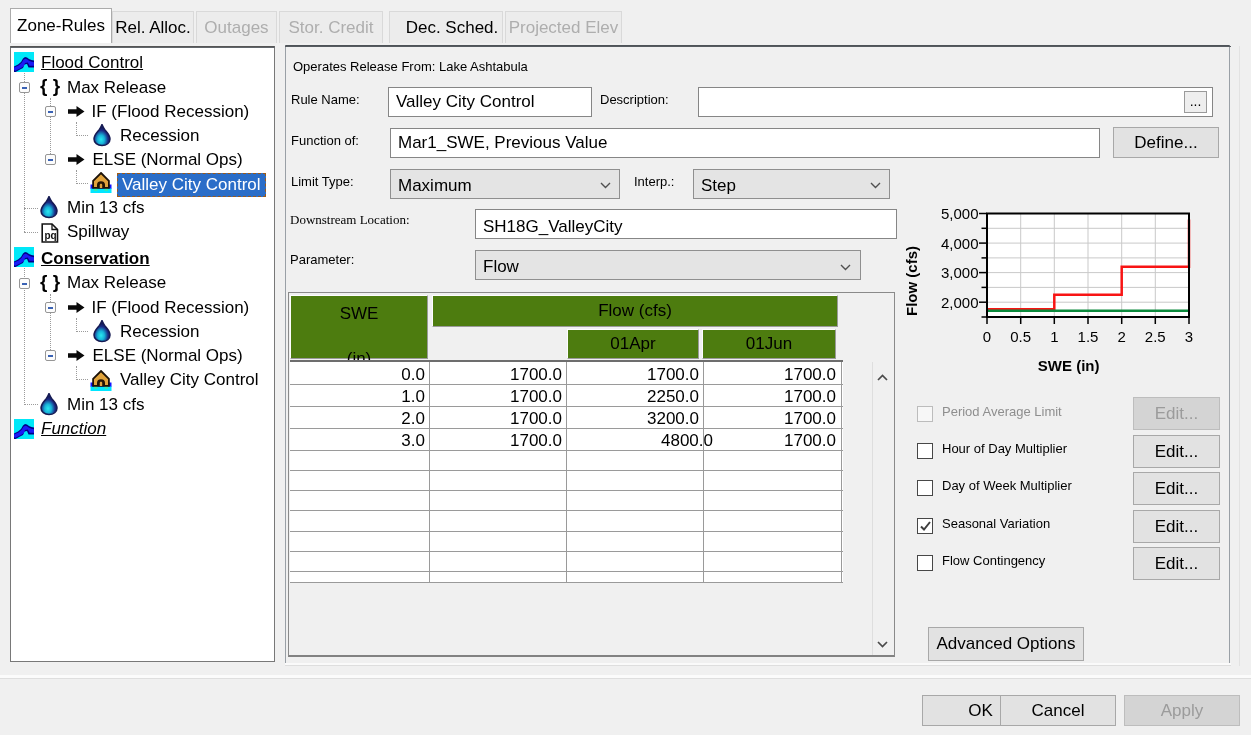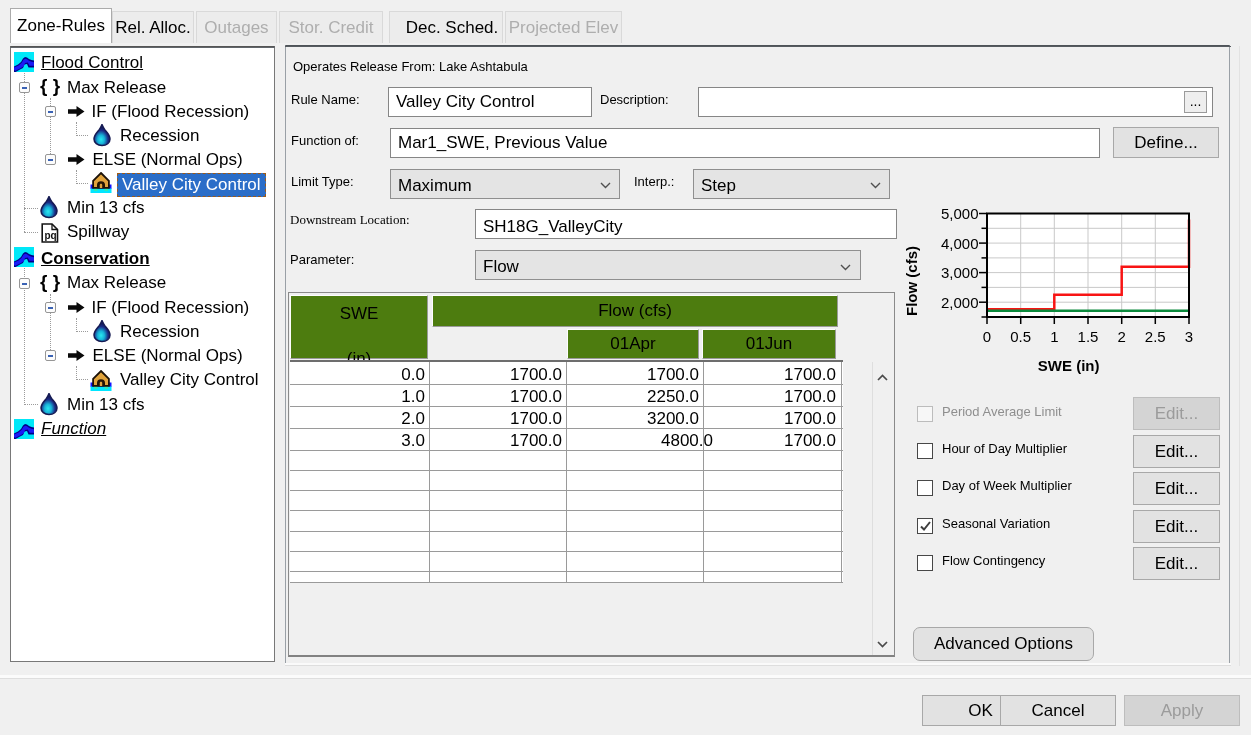--- a/index.html
+++ b/index.html
@@ -317,21 +317,21 @@
 <div class="cbox" style="left:631px;top:471.5px;">
       <svg width="13" height="12" viewBox="0 0 13 12" style="position:absolute;left:0.5px;top:1px;">
         <path d="M2,6.5 L5,9.5 L11,2" fill="none" stroke="#3e3e3e" stroke-width="2"></path>
       </svg>
     </div>
 <div class="clabel" style="left:656px;top:469.5px;">Seasonal Variation</div>
 <div class="btn" style="left:847px;top:463.5px;width:87px;height:33px;line-height:31px;">Edit...</div>
 <div class="cbox" style="left:631px;top:509px;"></div>
 <div class="clabel" style="left:656px;top:507px;">Flow Contingency</div>
 <div class="btn" style="left:847px;top:501px;width:87px;height:33px;line-height:31px;">Edit...</div>
-<div class="btn" style="left:627px;top:581px;width:181px;height:34px;line-height:32px;border-radius:7px;">Advanced Options</div>
+<div class="btn" style="left:642px;top:581px;width:156px;height:34px;line-height:32px;">Advanced Options</div>
 </div>
 
 <div class="abs" style="left:285px;top:46px;width:946px;height:1px;background:#565b60;"></div>
 <div class="abs" style="left:10px;top:47px;width:265px;height:1px;background:#61666b;"></div>
 <div class="abs" style="left:285px;top:663px;width:946px;height:2px;background:#fafafa;"></div>
 <div class="abs" style="left:285px;top:665px;width:946px;height:1px;background:#dedede;"></div>
 <div class="abs" style="left:1239px;top:46px;width:1px;height:620px;background:#e2e2e2;"></div>
 <div class="abs" style="left:0;top:675px;width:1251px;height:3px;background:#fbfbfb;"></div>
 <div class="abs" style="left:0;top:678px;width:1251px;height:1px;background:#dedede;"></div>
 

